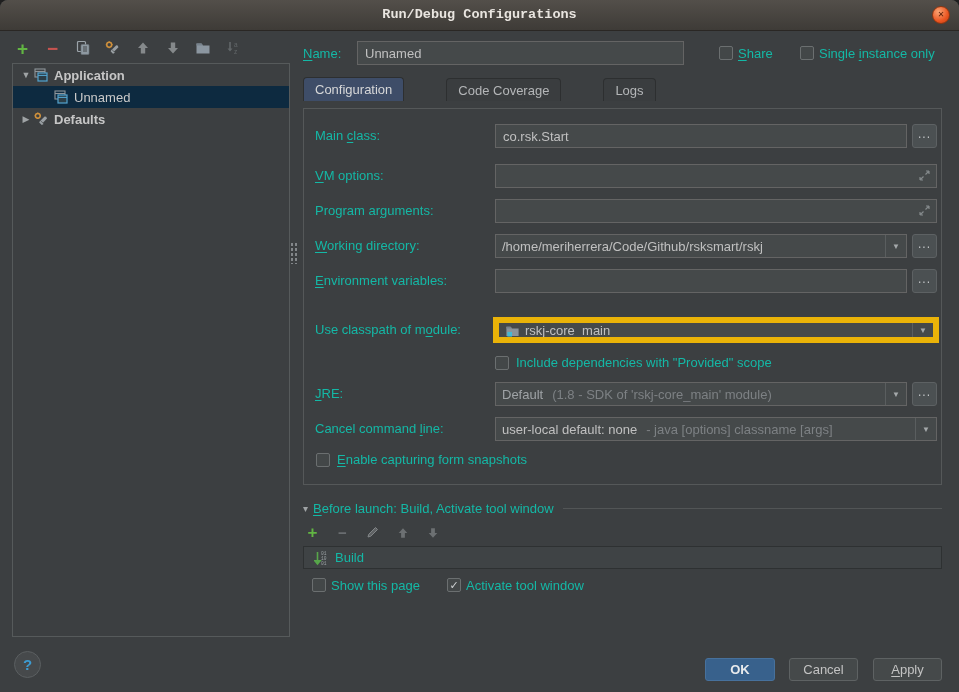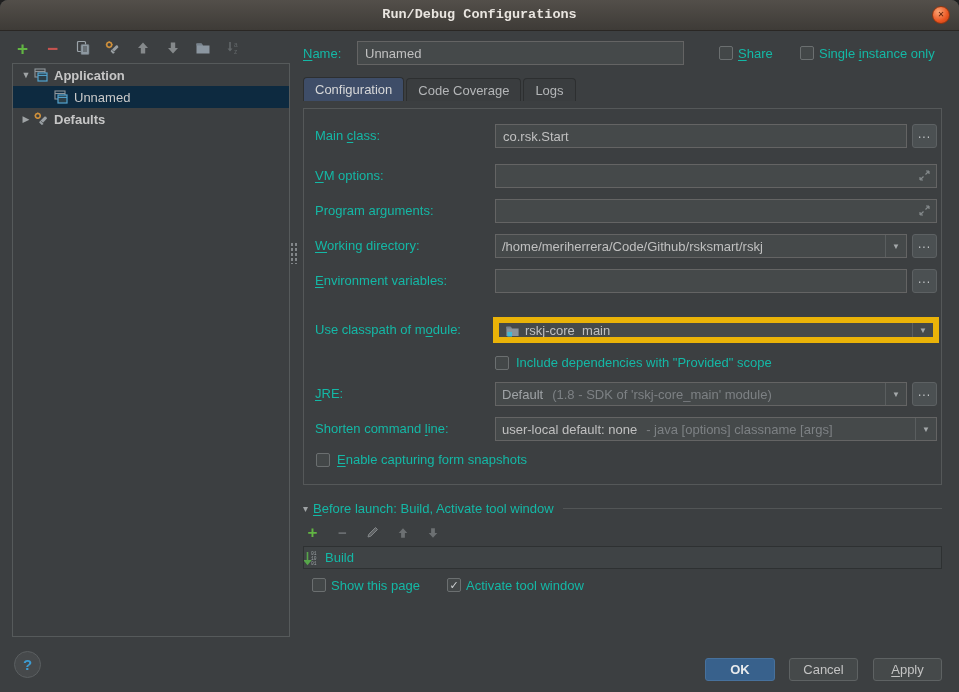--- a/index.html
+++ b/index.html
@@ -32,21 +32,21 @@
   .name-label{position:absolute;left:303px;top:46px;}
   .name-input{position:absolute;left:357px;top:41px;width:327px;height:24px;}
   .field{background:#45494a;border:1px solid #646464;color:#c0c0c0;font:13px "Liberation Sans",sans-serif;padding:0 7px;box-sizing:border-box;outline:none;}
   .checkbox{width:14px;height:14px;background:#434748;border:1px solid #6b6f70;border-radius:2px;box-sizing:border-box;display:inline-flex;align-items:center;justify-content:center;cursor:pointer;flex:0 0 auto;}
   .checkmark{color:#cfd2d4;font-size:11px;line-height:1;}
   .hdr-cb1{position:absolute;left:719px;top:46px;}
   .hdr-lb1{position:absolute;left:738px;top:46px;}
   .hdr-cb2{position:absolute;left:800px;top:46px;}
   .hdr-lb2{position:absolute;left:819px;top:46px;}
   
-  .tabs{position:absolute;left:303px;top:78px;display:flex;height:23px;align-items:flex-end;}
+  .tabs{position:absolute;left:303px;top:78px;display:flex;height:23px;align-items:flex-end;gap:40px;}
   .tab{height:22px;padding:0 11px;display:flex;align-items:center;background:#3a3d3f;border:1px solid #2d2f30;border-bottom:none;border-radius:4px 4px 0 0;margin-right:2px;color:#b4b6b8;cursor:pointer;}
   .tab.active{background:#3e4d68;color:#d6d7d8;height:23px;}
   
   .panel{position:absolute;left:303px;top:108px;width:639px;height:377px;border:1px solid #555859;box-sizing:border-box;background:#3c3f41;}
   .row-lbl{position:absolute;left:11px;white-space:nowrap;}
   .ctl{position:absolute;}
   .combo{background:#45494a;border:1px solid #646464;box-sizing:border-box;height:24px;display:flex;align-items:stretch;cursor:pointer;justify-content:center;}
   .combo .txt{flex:1;display:flex;align-items:center;padding:0 6px;gap:5px;white-space:nowrap;overflow:hidden;color:#c0c0c0;}
   .combo .arrow{width:20px;display:flex;align-items:center;justify-content:center;border-left:1px solid #5a5e5f;color:#a4a8aa;font-size:8px;}
   .combo.focused{border:6px solid #eab308;height:26px;}
@@ -55,21 +55,21 @@
   .dots{background:#4b5052;border:1px solid #5d6163;border-radius:3px;color:#c3c6c8;width:25px;height:24px;display:flex;align-items:center;justify-content:center;font-size:12px;letter-spacing:1px;box-sizing:border-box;cursor:pointer;padding-bottom:4px;}
   .expand-ic{position:absolute;right:6px;top:5px;width:13px;height:13px;}
   .cbrow{position:absolute;display:flex;align-items:center;gap:7px;}
   
   .bl-head{position:absolute;left:303px;top:501px;width:639px;display:flex;align-items:center;}
   .bl-arrow{color:#9fa3a5;font-size:10px;margin-right:5px;}
   .bl-sep{flex:1;border-top:1px solid #525556;margin-left:9px;}
   .bl-toolbar{position:absolute;left:305px;top:525px;display:flex;gap:15px;align-items:center;}
   .bl-ic{width:15px;height:15px;display:flex;align-items:center;justify-content:center;cursor:pointer;}
   .glyph-dis{color:#6c7072;font-size:15px;font-weight:bold;line-height:1;}
-  .build-row{position:absolute;left:303px;top:546px;width:639px;height:23px;background:#3f4345;border:1px solid #2e3132;box-sizing:border-box;display:flex;align-items:center;padding-left:0;gap:5px;cursor:pointer;}
+  .build-row{position:absolute;left:303px;top:546px;width:639px;height:23px;background:#3f4345;border:1px solid #2e3132;box-sizing:border-box;display:flex;align-items:center;padding-left:10px;gap:5px;cursor:pointer;}
   .bl-cb1{position:absolute;left:312px;top:578px;}
   .bl-lb1{position:absolute;left:331px;top:578px;text-align:right;}
   .bl-cb2{position:absolute;left:447px;top:578px;}
   .bl-lb2{position:absolute;left:466px;top:578px;}
   
   .btn{position:absolute;top:658px;height:23px;border-radius:3px;box-sizing:border-box;display:flex;align-items:center;justify-content:center;font-size:13px;cursor:pointer;}
   .btn-ok{left:705px;width:70px;background:#38618c;border:1px solid #47719c;color:#e8eaec;font-weight:bold;}
   .btn-sec{background:#45494a;border:1px solid #5e6263;color:#c3c3c3;}
   .btn-cancel{left:789px;width:69px;}
   .btn-apply{left:873px;width:69px;}
@@ -262,21 +262,21 @@
           <span class="dim2">(1.8 - SDK of 'rskj-core_main' module)</span>
         </div>
       <div class="arrow">
           <span>▼</span>
         </div>
     </div>
     <div class="dots ctl" style="left:608px;top:273px">
         <span>...</span>
       </div>
 
-    <div class="lbl row-lbl" style="top:312px"><span>Shorten command </span><span class="mn">l</span><span>ine:</span></div>
+    <div class="lbl row-lbl" style="top:312px"><span>Cancel command </span><span class="mn">l</span><span>ine:</span></div>
     <div class="combo ctl" style="left:191px;top:308px;width:442px">
       <div class="txt">
           <span>user-local default: none</span>
           <span class="dim2">- java [options] classname [args]</span>
         </div>
       <div class="arrow">
           <span>▼</span>
         </div>
     </div>
 

